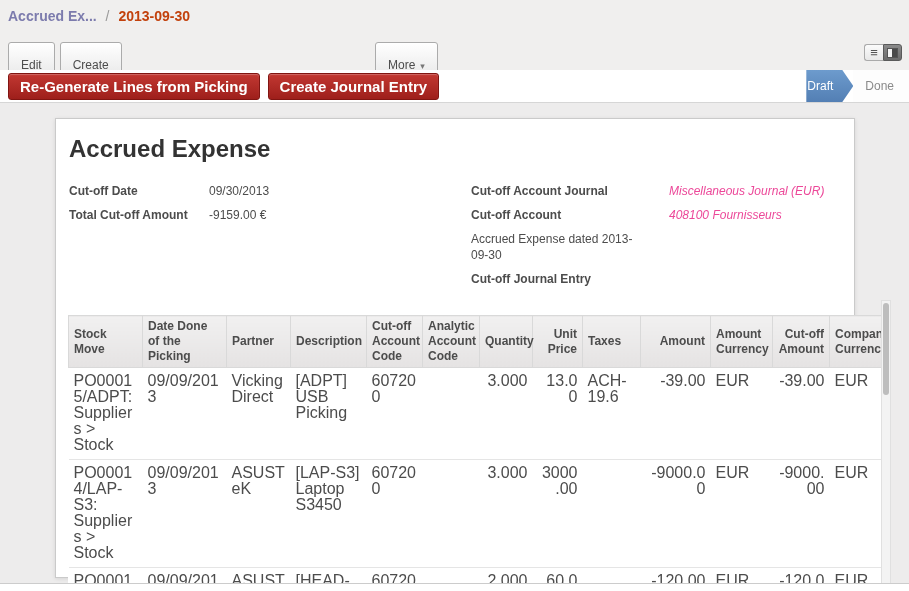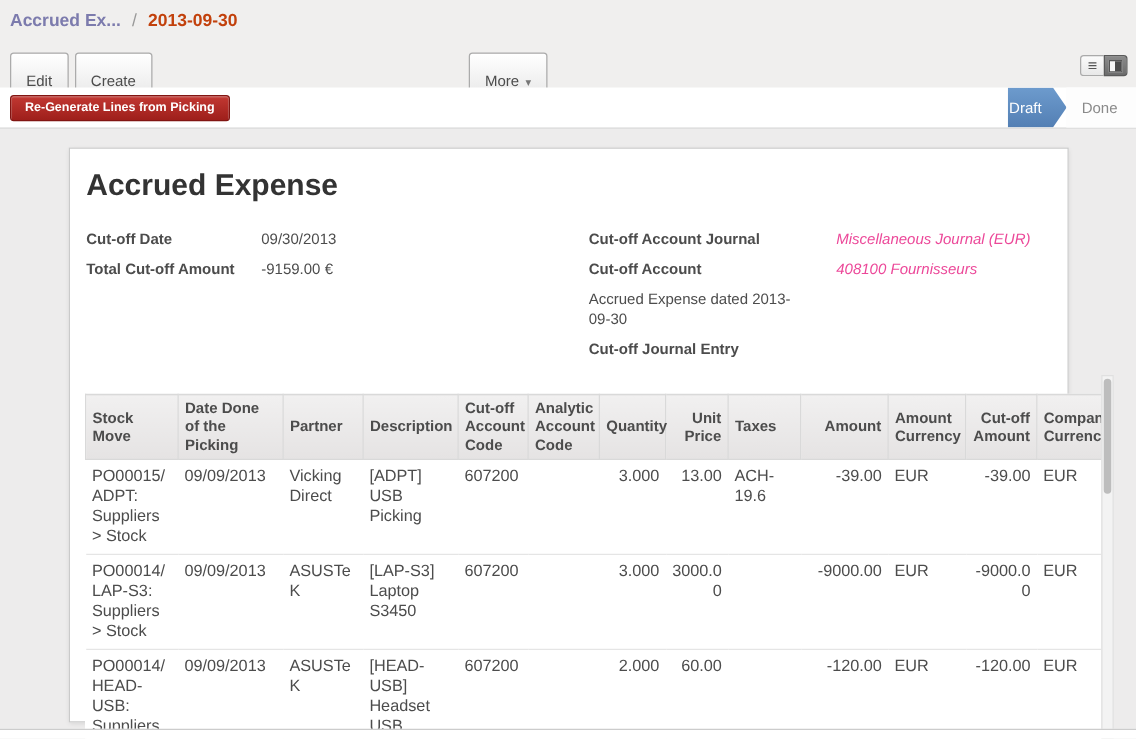--- a/index.html
+++ b/index.html
@@ -38,21 +38,21 @@
   .form-glyph { width:11px; height:10px; background:#f5f5f5; border:1px solid #555; position:relative; }
   .form-glyph::after { content:""; position:absolute; right:0; top:0; bottom:0; width:5px; background:#4a4a4a; }
 
   
   .actionbar {
     position:absolute; top:70px; left:0; right:0; height:33px; background:#fff;
     border-bottom:1px solid #d6d6d6; display:flex; align-items:center;
   }
   .red-btn {
     margin-left:8px; padding:4px 11px; border:1px solid #811512; border-radius:3px;
-    background:linear-gradient(#c23832,#9e1f1b); color:#fff; font-size:10px; font-weight:bold;
+    background:linear-gradient(#c23832,#9e1f1b); color:#fff; font-size:15px; font-weight:bold;
     cursor:pointer; box-shadow:0 1px 1px rgba(255,255,255,.25) inset;
   }
   .statusbar { position:absolute; right:0; top:0; height:32px; display:flex; align-items:stretch; }
   .status-step { display:flex; align-items:center; font-size:12px; }
   .status-step.active {
     background:linear-gradient(#6d9bcd,#537fb4); color:#fff; padding:0 20px 0 1px;
     clip-path:polygon(0 0, calc(100% - 11px) 0, 100% 50%, calc(100% - 11px) 100%, 0 100%);
   }
   .status-step.inactive { color:#8a8a8a; padding:0 15px 0 12px; background:#fdfdfd; }
 
@@ -76,21 +76,21 @@
   
   .table-wrap { position:absolute; left:68px; top:315px; width:813px; background:#fff; }
   table { border-collapse:collapse; table-layout:fixed; width:813px; }
   th {
     background:linear-gradient(#f1f0f0,#e5e3e3); border:1px solid #d9d9d9;
     font-weight:bold; font-size:12px; color:#4c4c4c; text-align:left;
     vertical-align:middle; padding:3px 5px; line-height:15px; cursor:pointer;
   }
   td {
     padding:5px 5px 6px; border-bottom:1px solid #e5e5e5; vertical-align:top;
-    font-size:13px; line-height:16px; overflow-wrap:break-word; word-break:break-word;
+    font-size:16px; line-height:16px; overflow-wrap:break-word; word-break:break-word;
     background:#fff; cursor:pointer;
   }
   th.num, td.num { text-align:right; }
 
   
   .vscroll { position:absolute; left:881px; top:300px; width:10px; height:291px;
     background:#f3f3f3; border:1px solid #e0e0e0; }
   .vscroll .thumb { position:absolute; top:2px; left:1px; width:6px; height:92px;
     background:#bdbdbd; border-radius:3px; cursor:grab; }
   .footer-strip { position:absolute; left:0; right:0; bottom:0; height:8px;
@@ -117,20 +117,21 @@
         <span class="glyph">≡</span>
       </span>
     <span class="switch-btn active">
         <span class="form-glyph"></span>
       </span>
   </div>
 </div>
 
 <div class="actionbar">
   <span class="red-btn">Re-Generate Lines from Picking</span>
+  <span class="red-btn">Create Journal Entry</span>
   <div class="statusbar">
     <span class="status-step active">Draft</span>
     <span class="status-step inactive">Done</span>
   </div>
 </div>
 
 <div class="sheet">
   <div class="sheet-title">Accrued Expense</div>
 
   <div class="fgroup left">

